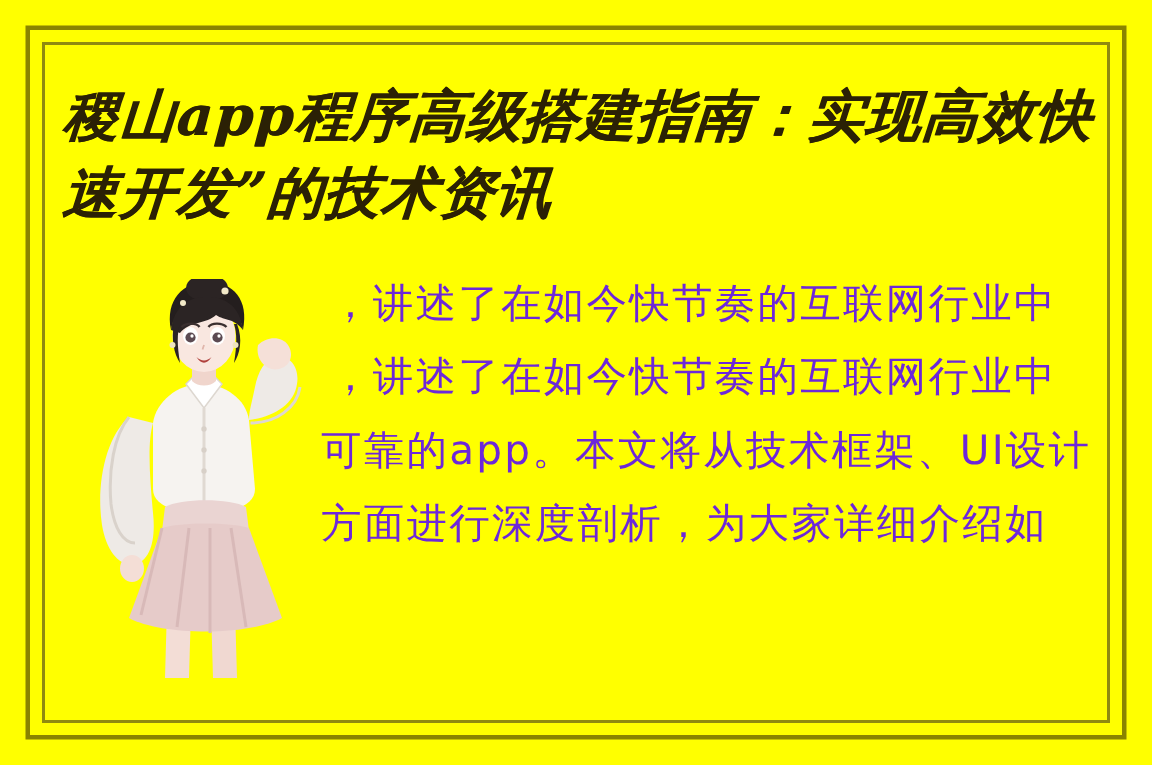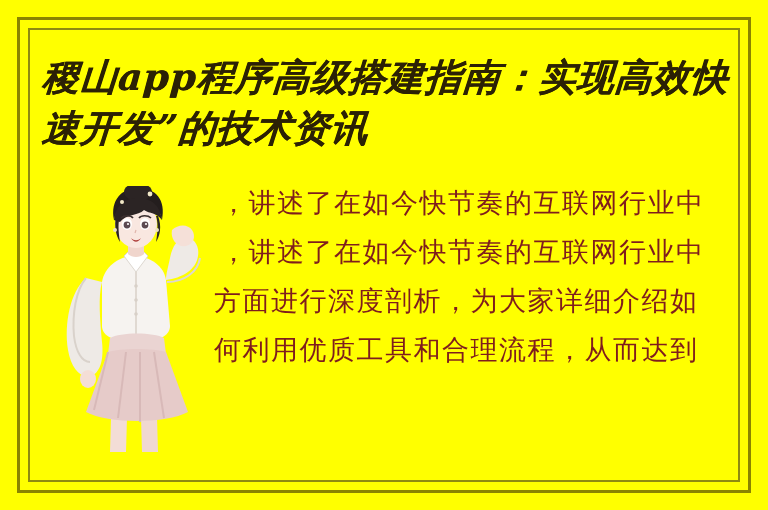--- a/index.html
+++ b/index.html
@@ -75,21 +75,21 @@
     left: 214px;
     top: 178px;
     width: 528px;
     height: 300px;
     overflow: hidden;
   }
   .body-line {
     font-family: "DejaVu Sans", "Liberation Sans", sans-serif;
     font-size: 27px;
     line-height: 49px;
-    color: #7f1d1d;
+    color: #6d28d9;
     letter-spacing: 1.5px;
     white-space: nowrap;
     text-align: justify;
   }
   .body-line.indent { padding-left: 6px; }
 </style>
 </head>
 <body>
 
 <div id="poster">
@@ -166,17 +166,17 @@
       <path d="M85 52 C88 55 92 55 95 52 C92 57 88 57 85 52 Z" fill="#b0413d"></path>
 
       <circle cx="69" cy="44" r="2" fill="#efe4bf"></circle>
       <circle cx="111" cy="44" r="2" fill="#efe4bf"></circle>
     </svg>
   </div>
 
   <div class="body-copy">
     <div class="body-line indent">，讲述了在如今快节奏的互联网行业中</div>
     <div class="body-line indent">，讲述了在如今快节奏的互联网行业中</div>
+    <div class="body-line">可靠的app。本文将从技术框架、UI设计</div>
     <div class="body-line">方面进行深度剖析，为大家详细介绍如</div>
-    <div class="body-line">何利用优质工具和合理流程，从而达到</div>
   </div>
 
 </div>
 
 </body></html>

